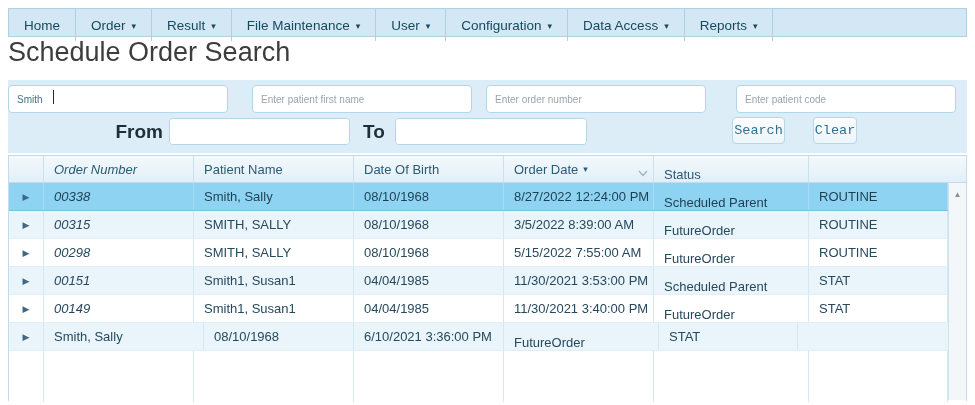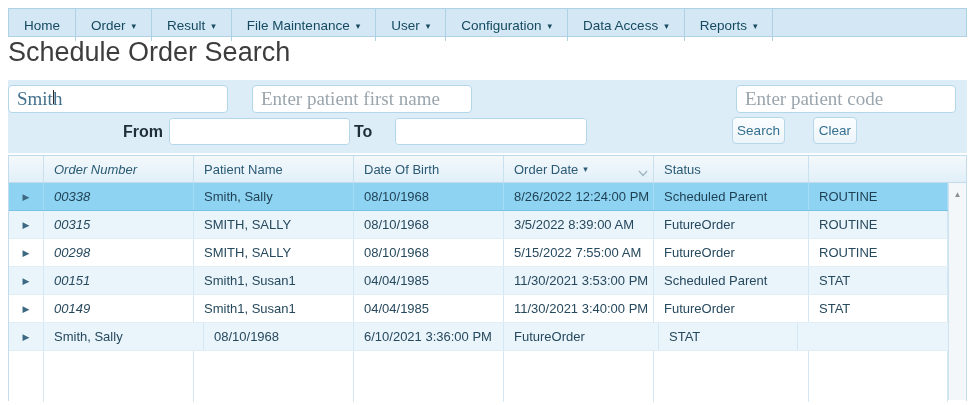--- a/index.html
+++ b/index.html
@@ -14,35 +14,35 @@
   .nav-caret { font-size: 9px; color: #16495f; padding-top: 1px; }
 
   
   .page-title { margin: 0 0 0 8px; font-size: 27px; font-weight: 400; color: #3d3d3d; }
 
   
   .filter-panel { position: relative; margin: 12px 8px 0 8px; width: 959px; height: 73px;
     background: #dcedf8; }
   .fwrap { position: absolute; top: 5px; height: 24px; }
   .txt { width: 100%; height: 24px; border: 1px solid #b3d7e9; border-radius: 4px;
-    padding: 13px 8px; font-size: 19px; color: #44718c; background: #fff; outline: none;
-    font-family: Liberation Serif, serif; }
+    padding: 13px 8px; font-size: 10px; color: #44718c; background: #fff; outline: none;
+    font-family: Liberation Sans, sans-serif; }
   .txt::placeholder { color: #9aa5ad; opacity: 1; }
   .text-cursor { position: absolute; left: 45px; top: 5px; width: 1px; height: 14px;
     background: #2b2b2b; }
   .flabel { position: absolute; top: 38px; height: 27px; line-height: 27px;
-    font-size: 16px; font-weight: bold; color: #1f2e38; }
+    font-size: 19px; font-weight: bold; color: #1f2e38; }
   .datepicker { position: absolute; top: 38px; height: 27px; background: #fff;
     border: 1px solid #b3d7e9; border-radius: 4px; display: flex; overflow: hidden; }
   .dp-input { flex: 1; border: none; outline: none; padding: 0 8px; font-size: 13.5px;
     color: #44718c; font-family: "Liberation Sans", sans-serif; }
   .btn { position: absolute; top: 37px; height: 27px; border: 1px solid #b6d7e8;
     border-radius: 4px; background: linear-gradient(#fbfdfe, #edf5fa);
     color: #33708f; font-size: 13.5px; cursor: pointer;
-    font-family: Liberation Sans, sans-serif; }
+    font-family: Liberation Mono, monospace; }
 
   
   .grid { position: relative; margin: 2px 8px 0 8px; width: 959px; height: 246px;
     border: 1px solid #c2dceb; background: #fff; }
   .grid-header { display: flex; height: 27px; width: 957px;
     background: linear-gradient(#f3f9fc, #e1eff8); border-bottom: 1px solid #c2dceb; }
   .hcell { position: relative; display: flex; align-items: center; padding-left: 10px;
     font-size: 13px; color: #2b5a74; border-right: 1px solid #c9e0ee; cursor: pointer; }
   .hstub { border-right: none; padding: 0; cursor: default; }
   .sort-icon { font-size: 9px; margin-left: 5px; color: #2b5a74; }
@@ -55,21 +55,21 @@
   .cell { display: flex; align-items: center; padding-left: 10px; font-size: 13px;
     color: #27495d; border-right: 1px solid #d5e7f2; overflow: hidden; white-space: nowrap; }
   .grow.selected .cell { border-right-color: #a5dcf6; color: #1d3f52; }
   .expcell { justify-content: center; padding-left: 0; }
   .exp-icon { font-size: 9px; color: #3c6882; }
   .grid-filler { display: flex; flex: 1; background: #fff; }
   .grid-filler .cell { border-bottom: none; }
 
   
   .w0 { width: 35px; }  .w1 { width: 150px; font-style: italic; } .w2 { width: 160px; }
-  .w3 { width: 150px; } .w4 { width: 150px; } .w5 { width: 155px; }
+  .w3 { width: 150px; } .w4 { width: 150px; } .w5 { width: 155px; align-items: flex-end; }
   .w6 { width: 139px; } .w7 { width: 18px; }
 
   
   .vscroll { position: absolute; top: 27px; right: 0; bottom: 0; width: 18px;
     background: #f4f7f9; border-left: 1px solid #cfe3ef; text-align: center; }
   .vscroll-up { display: inline-block; margin-top: 7px; font-size: 8px; color: #8a9097; }
 </style>
 </head>
 <body>
 
@@ -110,31 +110,34 @@
 <h1 class="page-title">Schedule Order Search</h1>
 
 <div class="filter-panel">
   <div class="fwrap" style="left:0; width:220px;">
     <input class="txt" value="Smith" style="">
     <span class="text-cursor"></span>
   </div>
   <div class="fwrap" style="left:244px; width:220px;">
     <input class="txt" placeholder="Enter patient first name" style="">
   </div>
+  <div class="fwrap" style="left:478px; width:220px;">
+    <input class="txt" placeholder="Enter order number" style="">
+  </div>
   <div class="fwrap" style="left:728px; width:220px;">
     <input class="txt" placeholder="Enter patient code" style="">
   </div>
 
   <div class="flabel" style="left:0; width:155px; text-align:right;">From</div>
   <div class="datepicker" style="left:161px; width:181px;">
     <input class="dp-input" value="" style="">
 
   </div>
 
-  <div class="flabel" style="left:346px;">To</div>
+  <div class="flabel" style="left:355px;">To</div>
   <div class="datepicker" style="left:387px; width:192px;">
     <input class="dp-input" value="" style="">
 
   </div>
 
   <button class="btn" style="left:724px; width:53px;">Search</button>
   <button class="btn" style="left:805px; width:44px;">Clear</button>
 </div>
 
 <div class="grid">
@@ -162,21 +165,21 @@
       <div class="hcell w7 hstub"></div>
     </div>
   <div class="grid-body" id="grid-body">
       <div class="grow selected">
         <div class="cell w0 expcell">
           <span class="exp-icon">▶</span>
         </div>
         <div class="cell w1">00338</div>
         <div class="cell w2">Smith, Sally</div>
         <div class="cell w3">08/10/1968</div>
-        <div class="cell w4">8/26/2022 12:24:00 PM</div>
+        <div class="cell w4">8/27/2022 12:24:00 PM</div>
         <div class="cell w5">Scheduled Parent</div>
         <div class="cell w6">ROUTINE</div>
       </div>
       <div class="grow alt">
         <div class="cell w0 expcell">
           <span class="exp-icon">▶</span>
         </div>
         <div class="cell w1">00315</div>
         <div class="cell w2">SMITH, SALLY</div>
         <div class="cell w3">08/10/1968</div>

